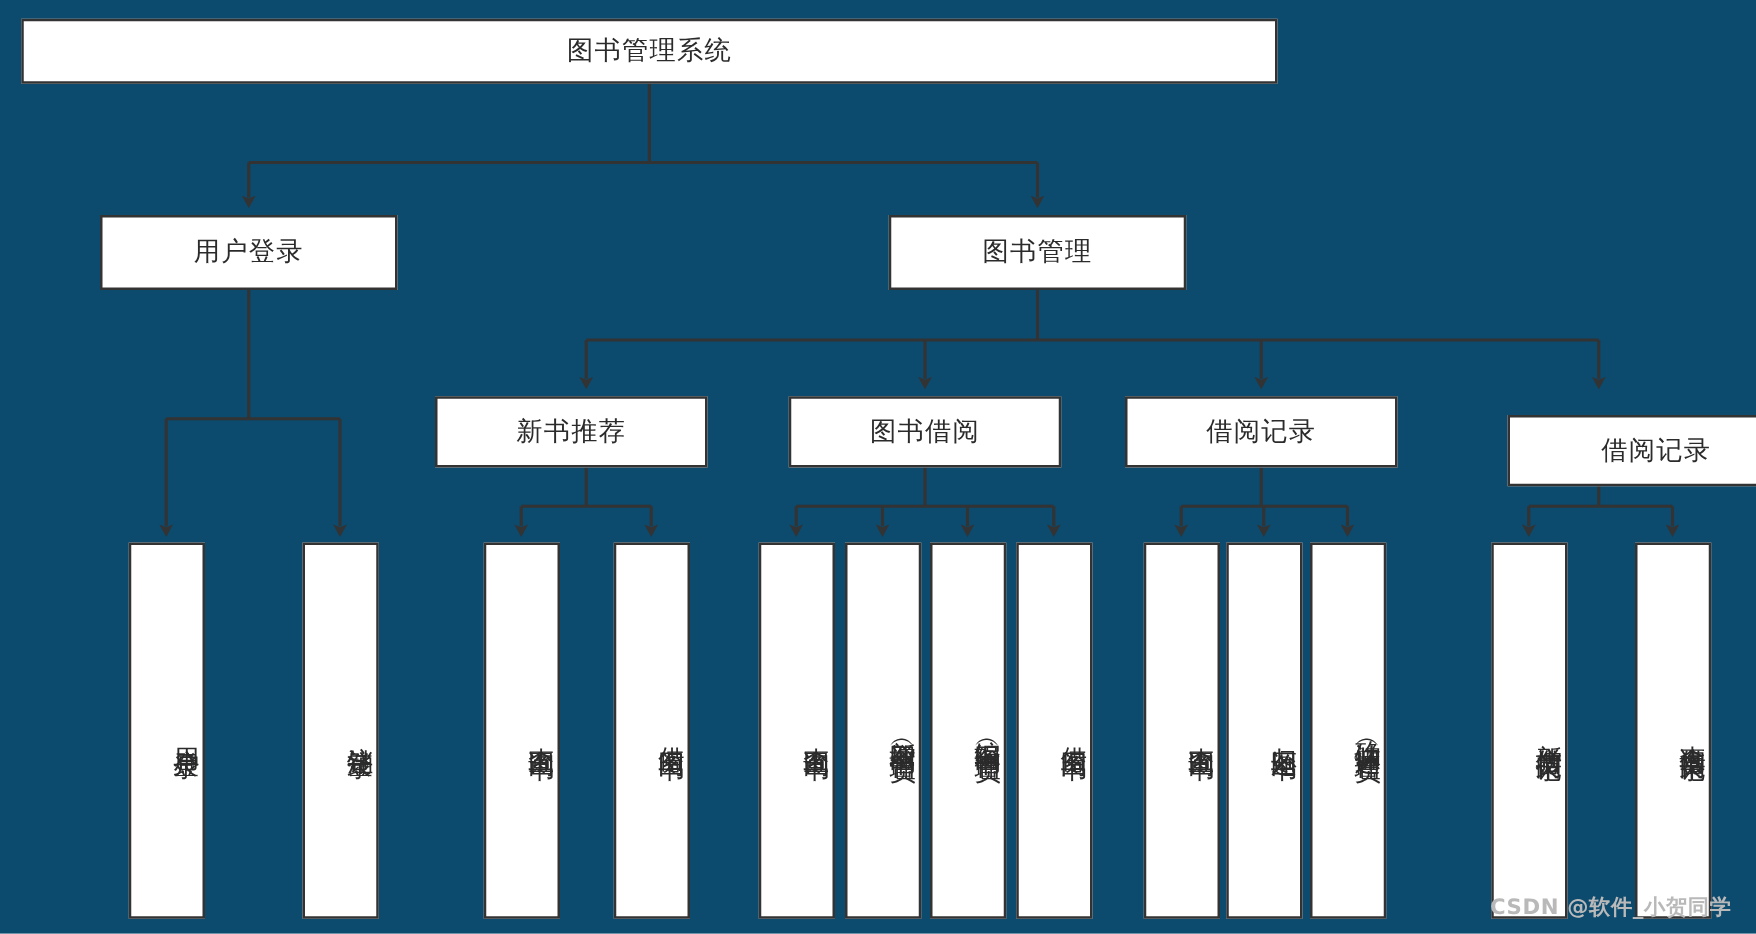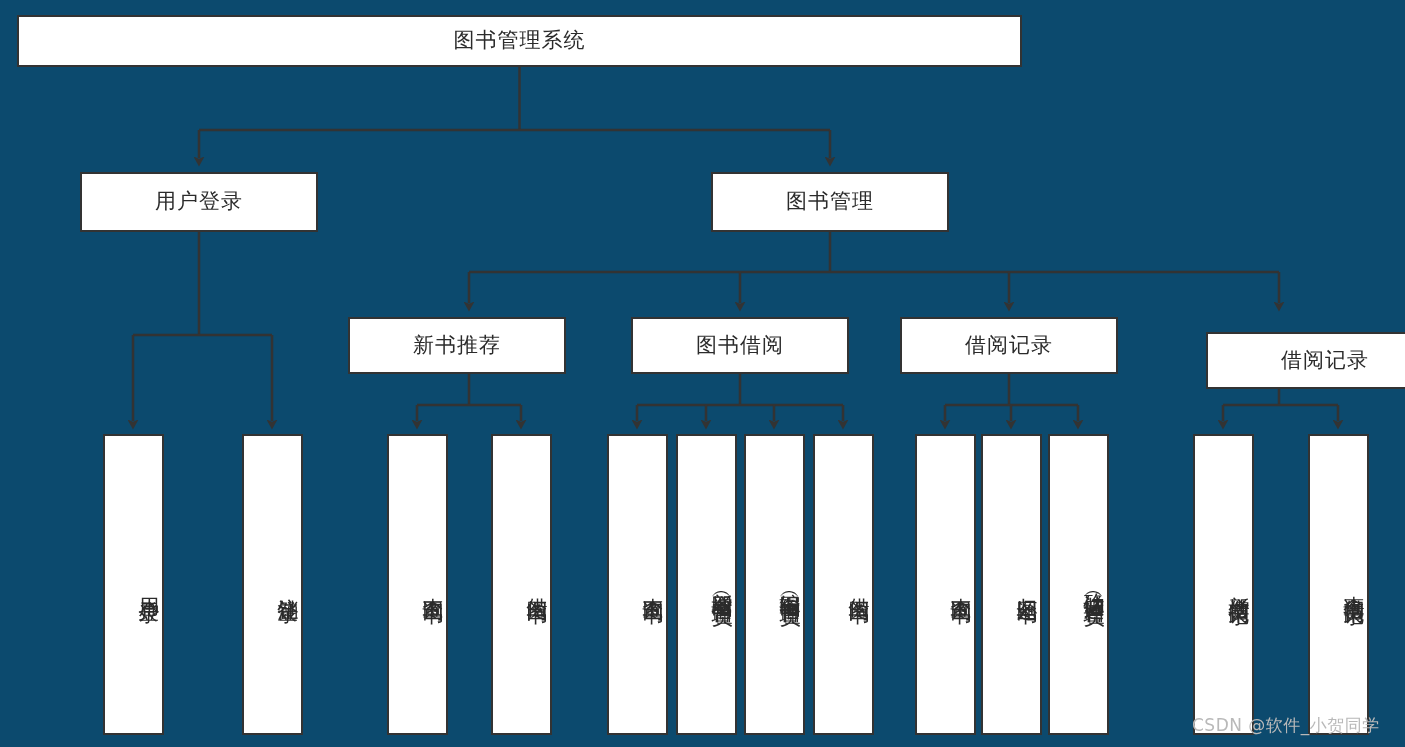--- a/index.html
+++ b/index.html
@@ -57,20 +57,21 @@
     display: block;
     text-align: center;
   }
   .watermark {
     position: absolute;
     font-size: 17px;
     color: #b9b9b9;
     letter-spacing: 0.5px;
     white-space: nowrap;
     font-family: "DejaVu Sans", "Liberation Sans", sans-serif;
+    font-weight: bold;
   }
 </style>
 </head>
 <body>
 
 <div id="canvas">
 
   <svg id="wires" viewBox="0 0 1405 747">
     <defs>
       <marker id="arrow" markerWidth="10" markerHeight="11" refX="1.5" refY="5.5" orient="auto" markerUnits="userSpaceOnUse">

